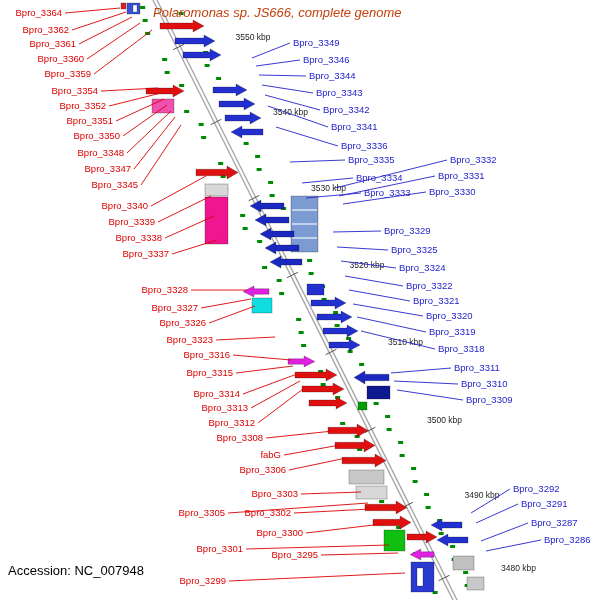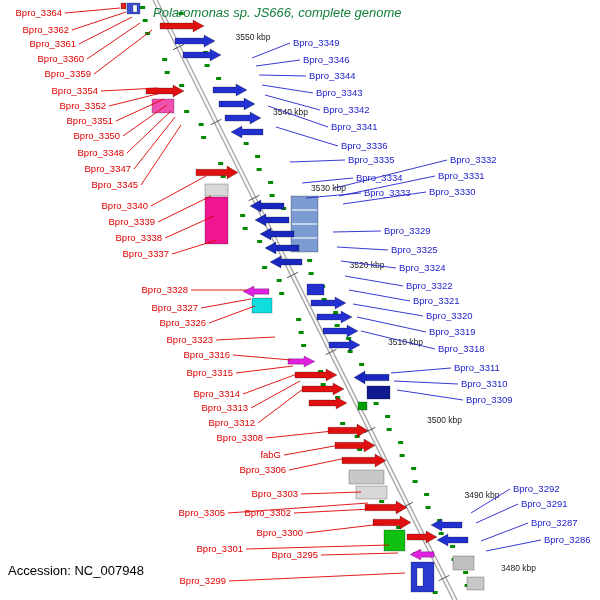--- a/index.html
+++ b/index.html
@@ -2,21 +2,21 @@
 <html><head>
 <meta charset="utf-8">
 <style>
   html,body{margin:0;padding:0;background:#fff;}
   .stage{
     position:relative;width:600px;height:600px;background:#ffffff;overflow:hidden;
     font-family:"Liberation Sans",sans-serif;
   }
   .stage svg{position:absolute;left:0;top:0;}
   .map-title{
-    position:absolute;left:153px;top:5px;font-size:13px;font-style:italic;color:#15803d;
+    position:absolute;left:153px;top:5px;font-size:13px;font-style:italic;color:#c2410c;
     white-space:nowrap;
   }
   .footer-accession{
     position:absolute;left:8px;top:563px;font-size:13px;color:#000;white-space:nowrap;
   }
   .footer-summary{
     position:absolute;left:258px;top:571px;font-size:12.5px;color:#000;white-space:nowrap;
   }
   svg text{font-family:"Liberation Sans",sans-serif;}
 </style>

